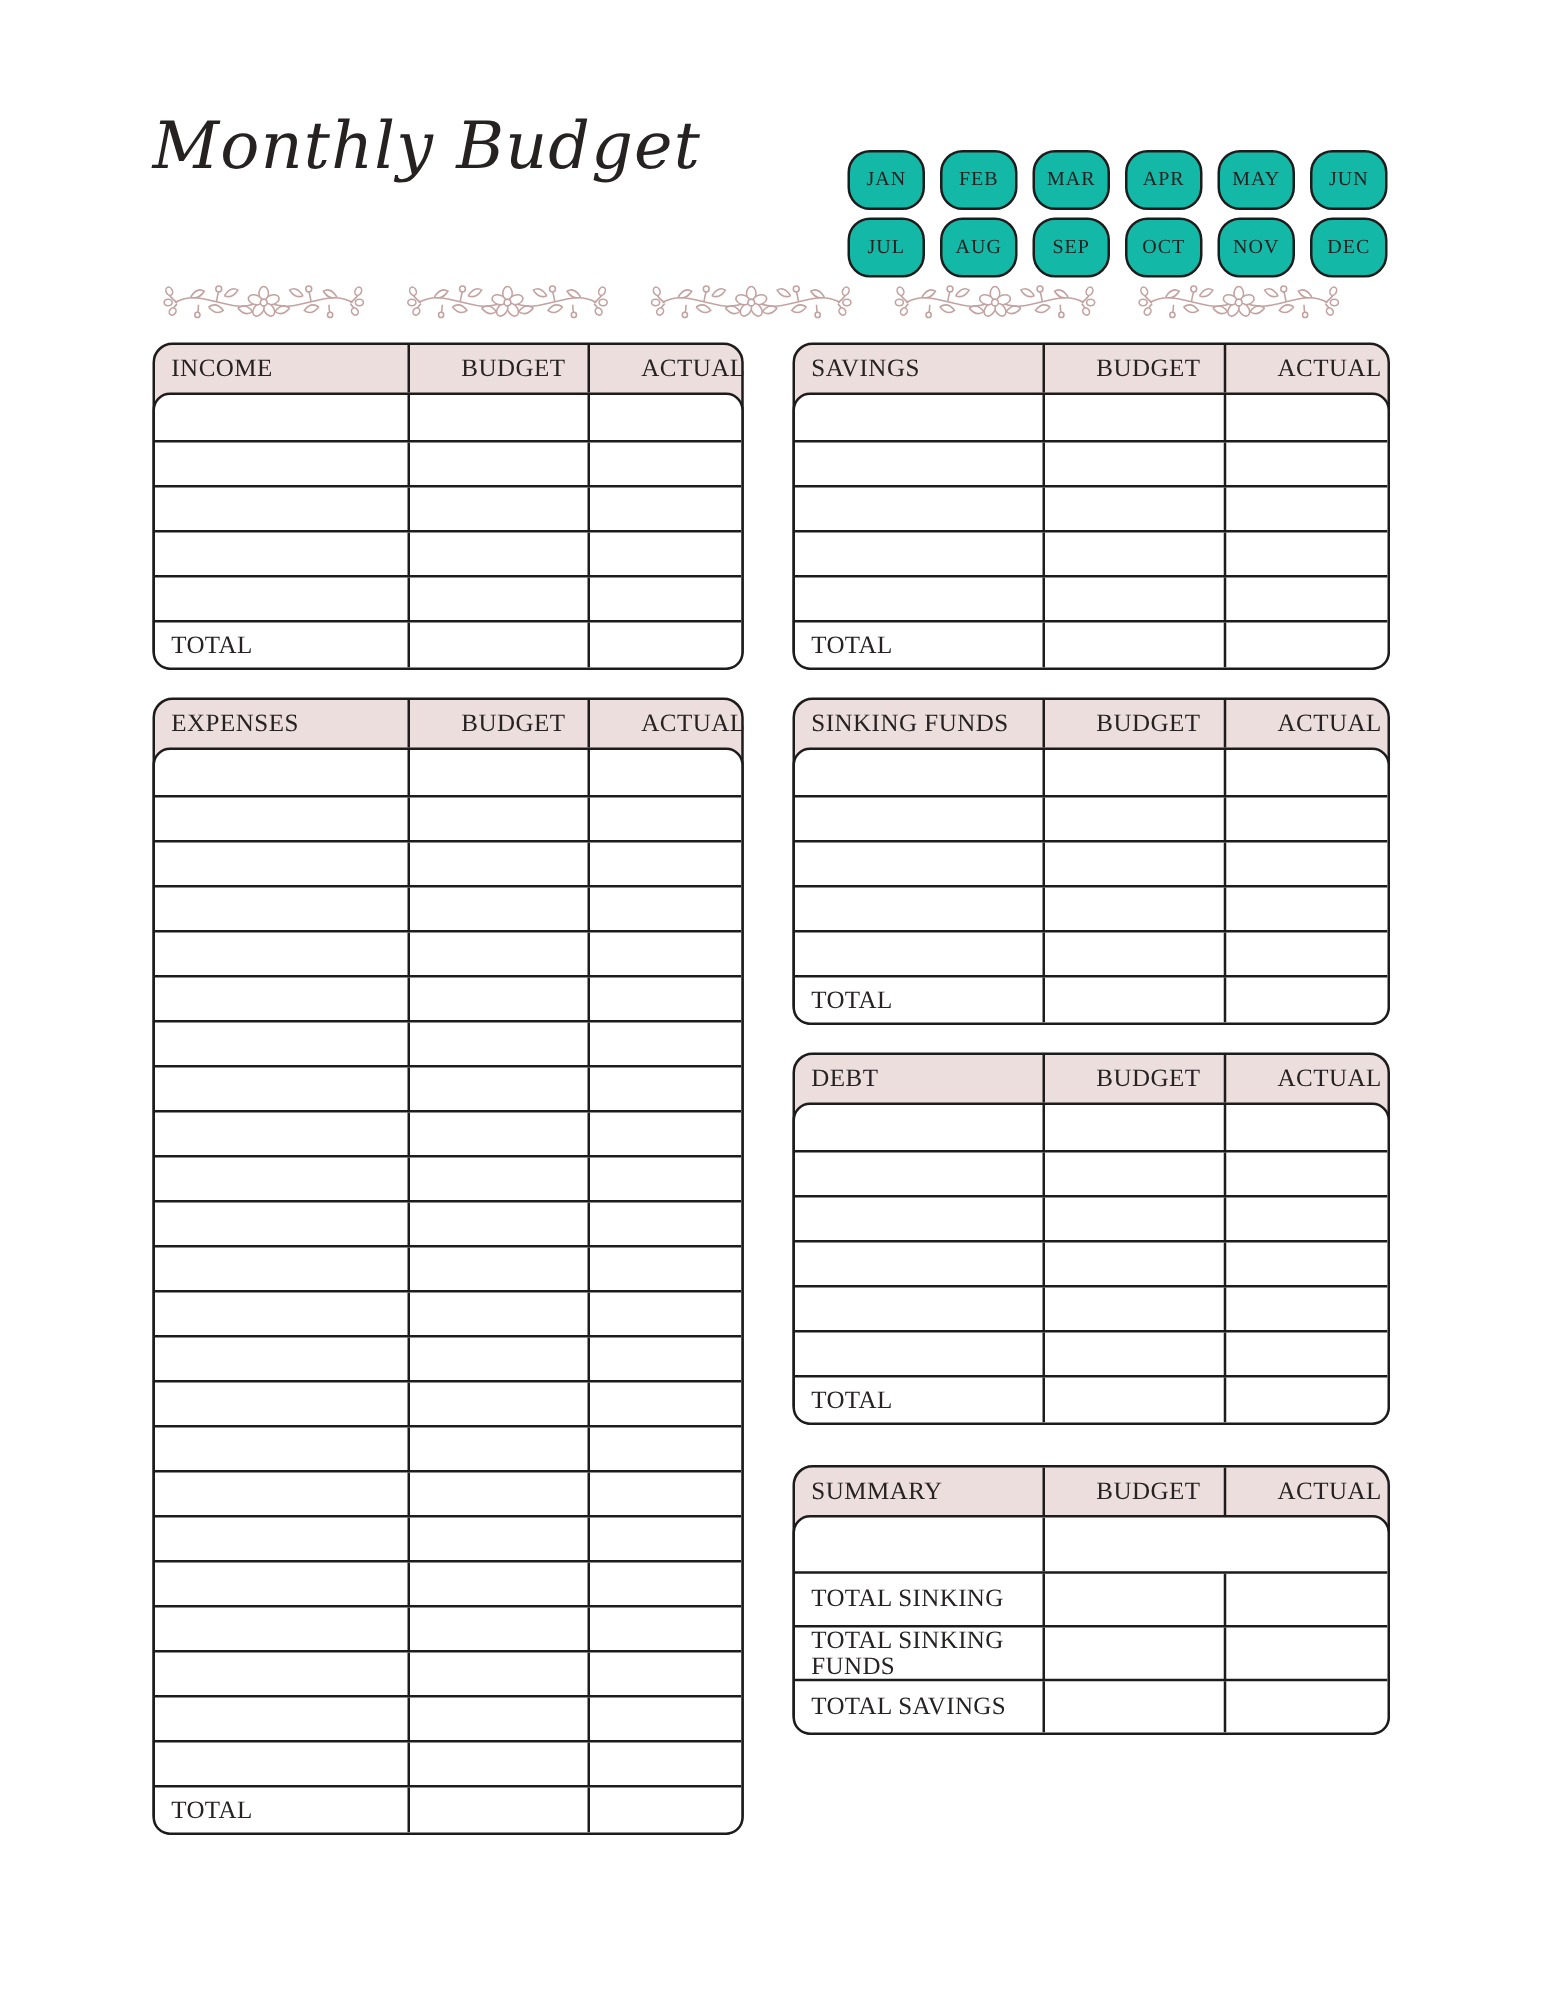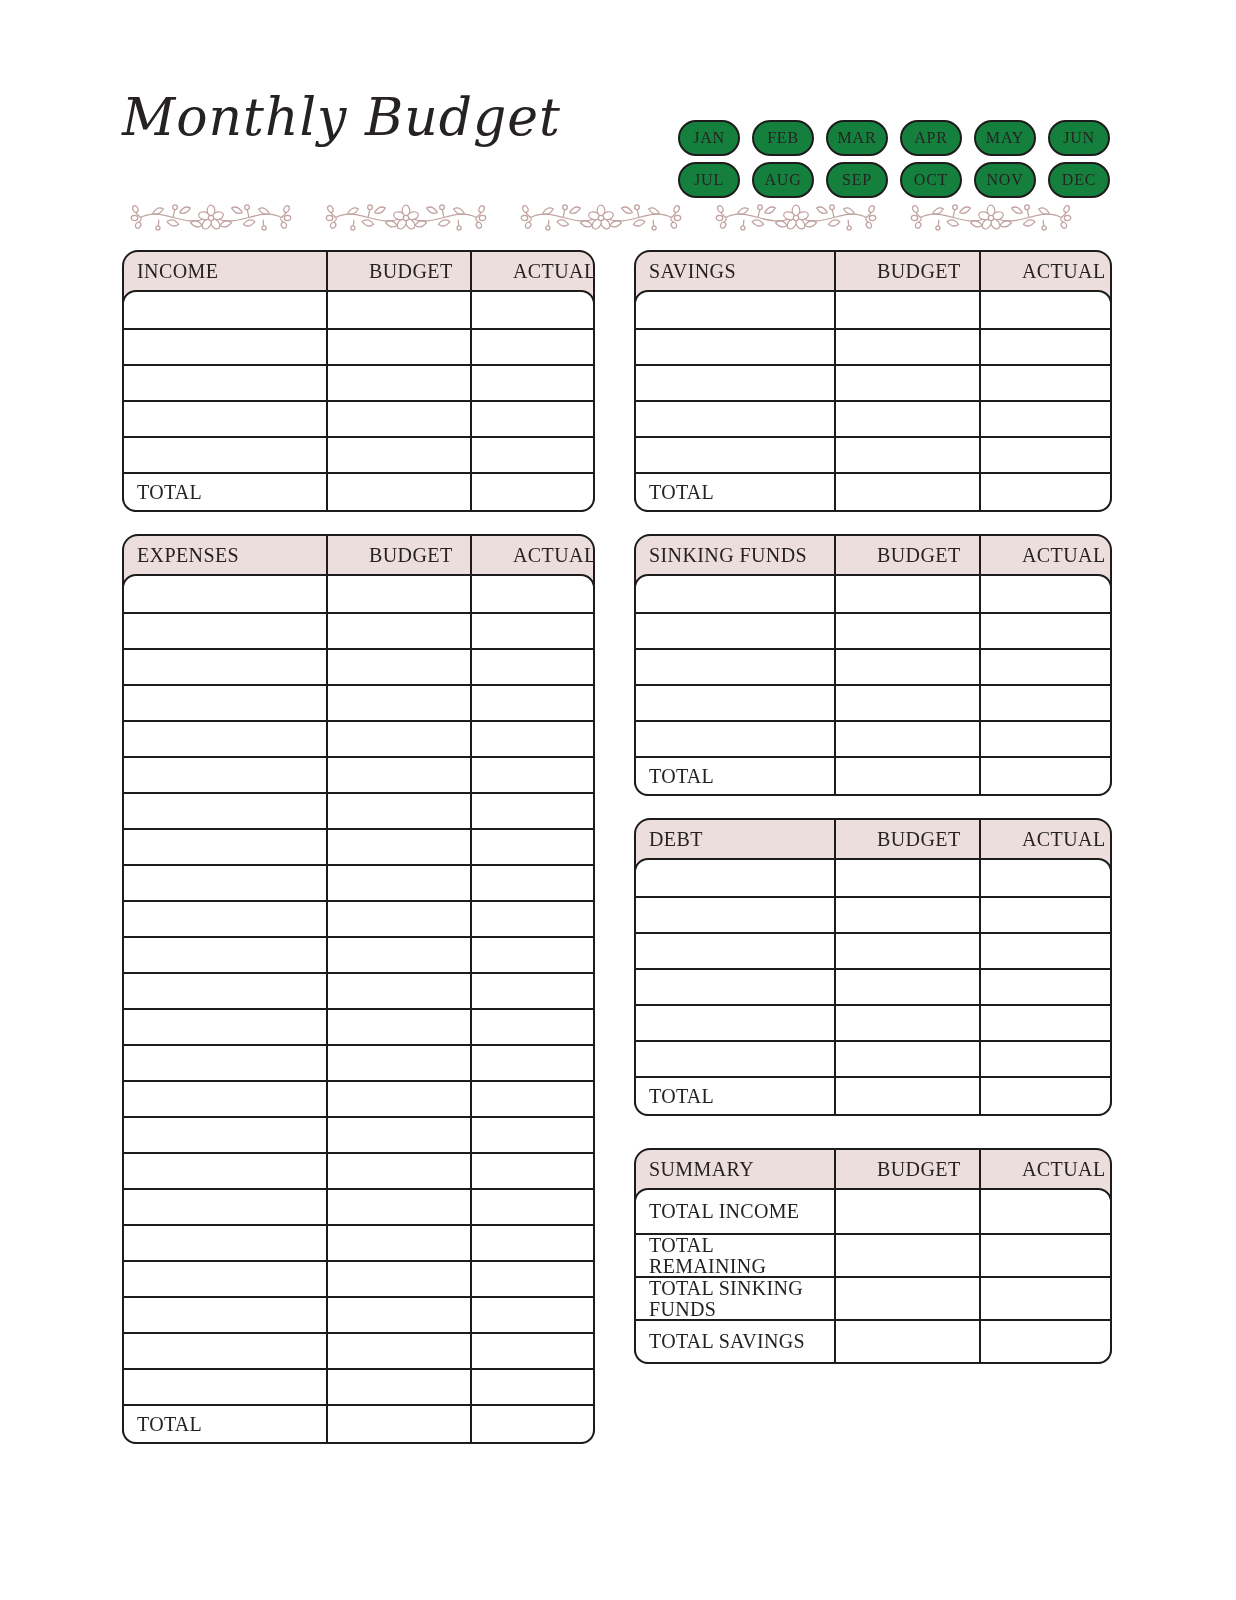--- a/index.html
+++ b/index.html
@@ -22,23 +22,23 @@
     font-family:"DejaVu Serif", serif;
     font-style:italic; font-weight:normal;
     font-size:52px; line-height:1.5; letter-spacing:1px;
     white-space:nowrap; transform:translateY(-14px);
   }
   .months{
     display:grid; grid-template-columns:repeat(6,62px);
     gap:6px 12px; margin-top:28px; margin-right:2px; flex:none;
   }
   .pill{
-    height:36px; border:2px solid var(--border); border-radius:18px;
+    height:48px; border:2px solid var(--border); border-radius:18px;
     display:flex; align-items:center; justify-content:center;
-    font-size:16px; letter-spacing:0.8px; background:#15803d; cursor:pointer;
+    font-size:16px; letter-spacing:0.8px; background:#14b8a6; cursor:pointer;
   }
   
   .divider{
     width:958px; height:36px; margin-top:2px;
     display:flex; justify-content:space-between; align-items:center;
   }
   .floral-unit{ stroke:var(--floral); fill:none; stroke-width:1.4; }
   
   .cols{ display:grid; grid-template-columns:473px 478px; column-gap:39px; margin-top:14px; }
   .col{ display:flex; flex-direction:column; gap:22px; }
@@ -454,26 +454,25 @@
           </div>
         </section>
       <section class="btable t-right" data-table-id="summary">
           <div class="head">
             <div class="hcell">SUMMARY</div>
             <div class="hcell">BUDGET</div>
             <div class="hcell">ACTUAL</div>
           </div>
           <div class="tbody">
             <div class="row">
-              <div class="cell label-cell">TOTAL INCOME</div>
-              <div class="cell"></div>
-              <div class="cell"></div>
-            </div>
-            <div class="row">
-              <div class="cell label-cell">TOTAL REMAINING</div>
+              <div class="cell"></div>
+              <div class="cell"></div>
+            </div>
+            <div class="row">
+              <div class="cell label-cell">TOTAL SINKING</div>
               <div class="cell"></div>
               <div class="cell"></div>
             </div>
             <div class="row">
               <div class="cell label-cell">TOTAL SINKING FUNDS</div>
               <div class="cell"></div>
               <div class="cell"></div>
             </div>
             <div class="row">
               <div class="cell label-cell">TOTAL SAVINGS</div>

